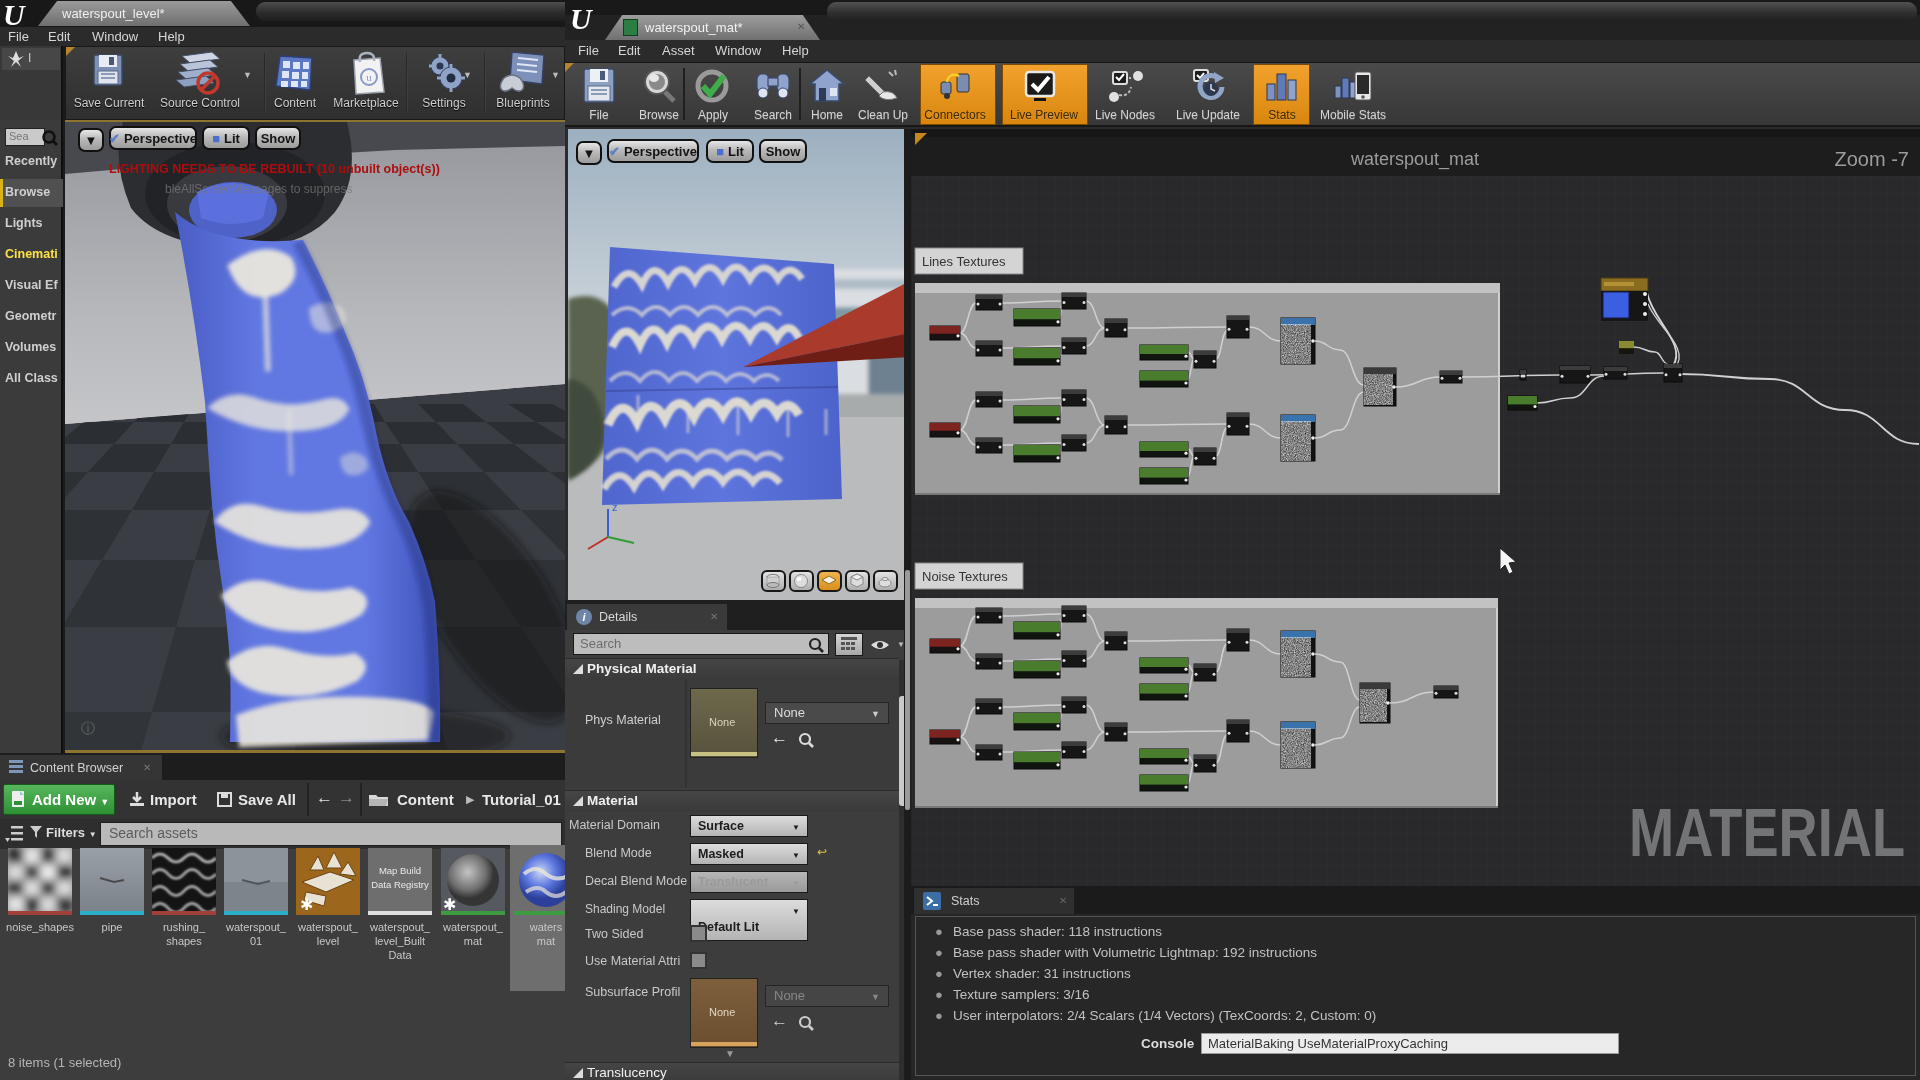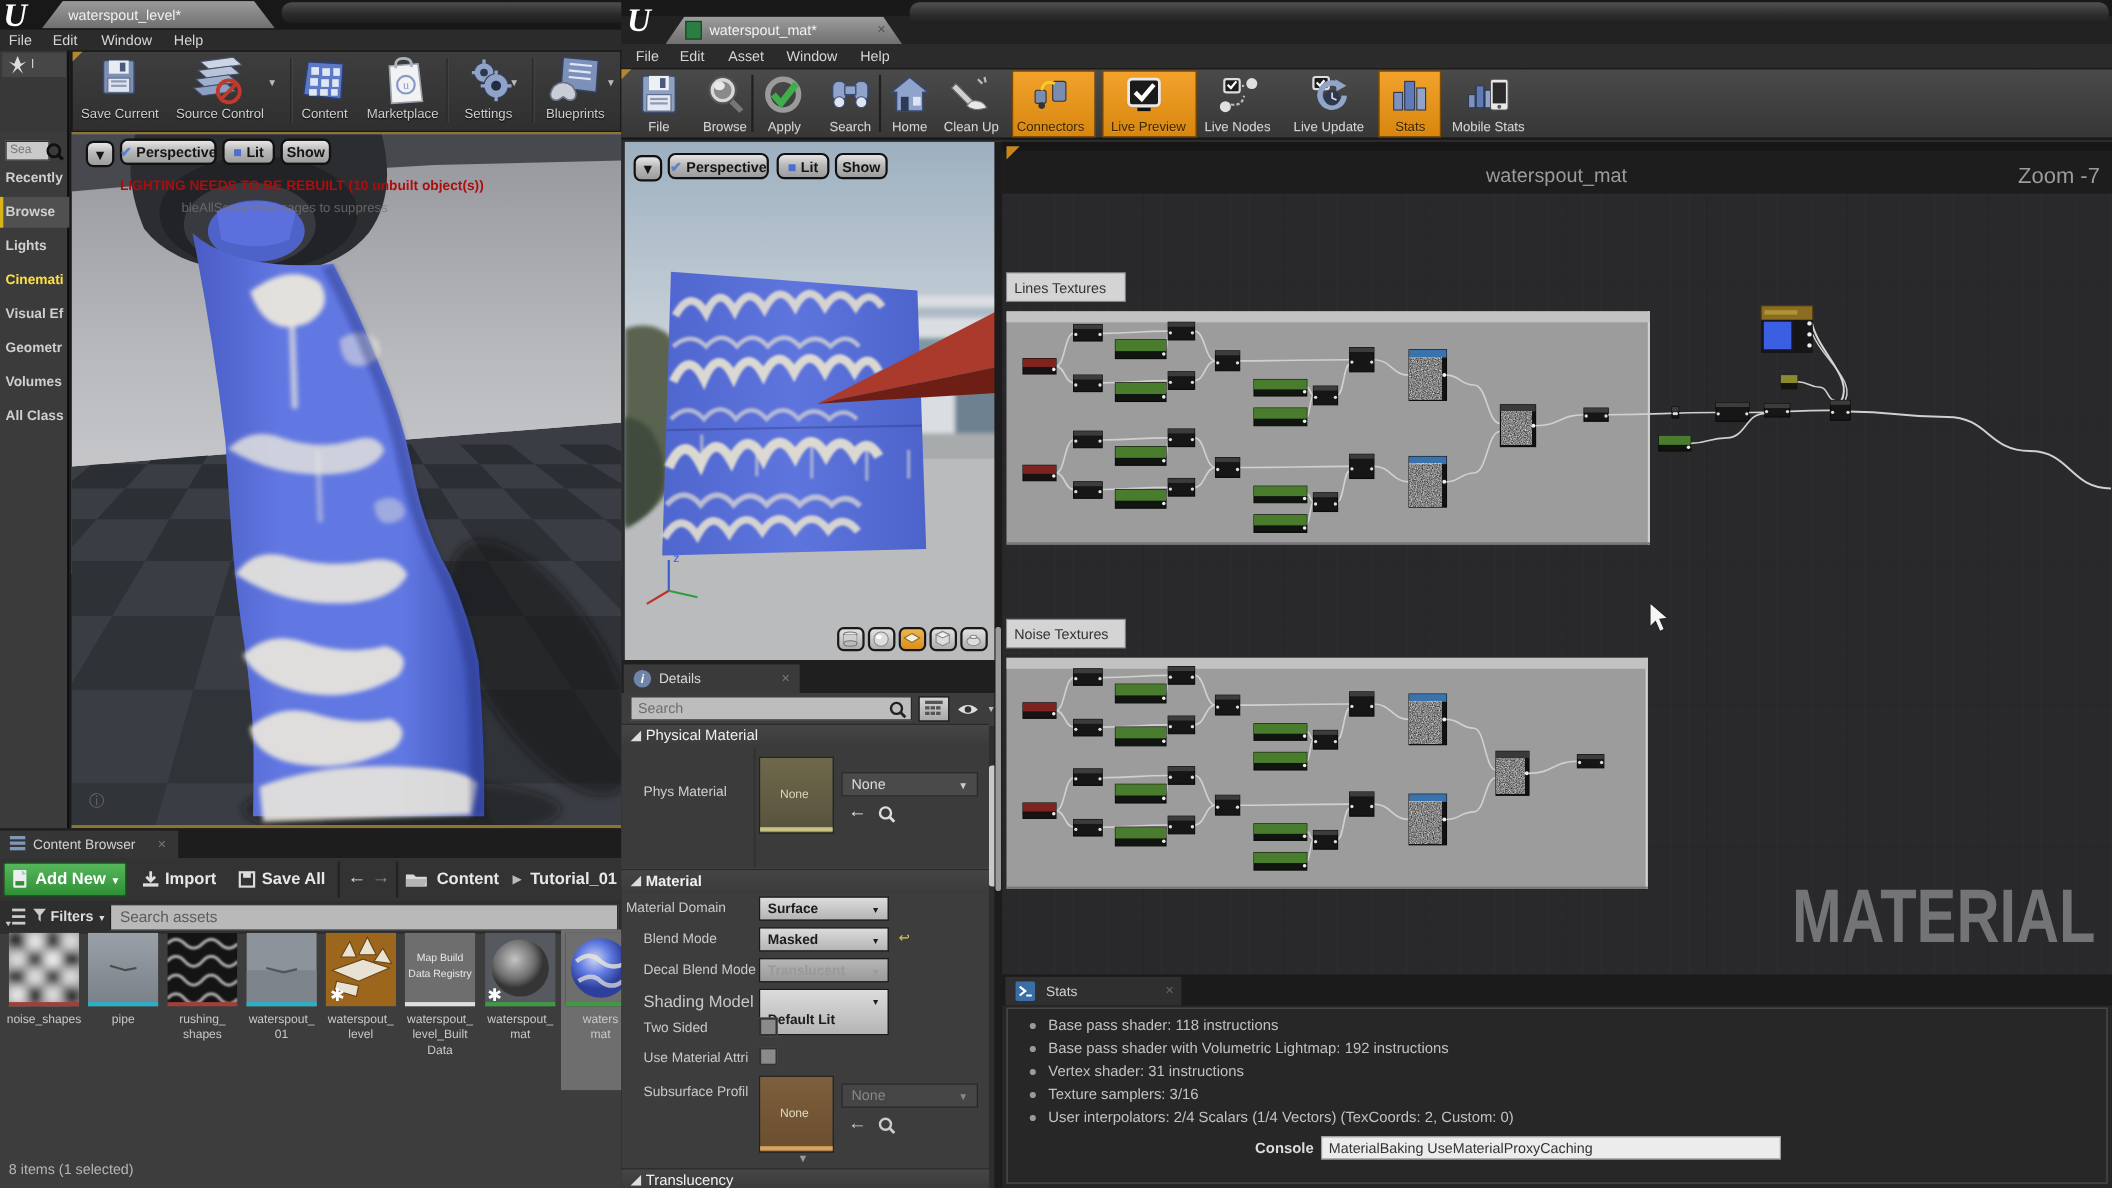--- a/index.html
+++ b/index.html
@@ -641,21 +641,21 @@
         <path d="M1 8 q9 -8 18 0 q-9 8 -18 0" fill="#ddd"></path>
         <circle cx="10" cy="8" r="3" fill="#333"></circle>
       </svg>
 <div class="txt" style="left:332px;top:40px;color:#bbb;font-size:8px">▼</div>
 <div class="abs" style="left:334px;top:60px;width:8px;height:420px;background:#2e2e2e"></div>
 <div class="abs" style="left:334px;top:96px;width:8px;height:110px;background:#c9c9c9;border-radius:3px"></div>
 <div class="abs" style="left:0;top:58px;width:334px;height:22px;background:linear-gradient(#454545,#3a3a3a);border-top:1px solid #2a2a2a"></div>
       <svg class="abs" style="left:8px;top:64px" width="10" height="10">
         <polygon points="0,10 10,10 10,0" fill="#ddd"></polygon>
       </svg>
-      <div class="txt" style="left:22px;top:61px;color:#f0f0f0;font-size:13.5px;font-weight:normal">Physical Material</div>
+      <div class="txt" style="left:22px;top:61px;color:#f0f0f0;font-size:13.5px;font-weight:bold">Physical Material</div>
 <div class="abs" style="left:0;top:80px;width:334px;height:108px;background:#3b3b3b"></div>
 <div class="abs" style="left:120px;top:80px;width:2px;height:108px;background:#333"></div>
 <div class="txt" style="left:20px;top:113px;color:#cfcfcf;font-size:12.5px">Phys Material</div>
 <div class="abs" style="left:125px;top:88px;width:68px;height:70px;background:linear-gradient(#6e684c,#57523c);border:1px solid #222"></div>
 <div class="txt" style="left:144px;top:116px;color:#d9d5bc;font-size:11px">None</div>
 <div class="abs" style="left:126px;top:152px;width:66px;height:4px;background:#c8c184"></div>
 <div class="abs" style="left:200px;top:102px;width:124px;height:22px;background:#4a4a4a;border:1px solid #252525;color:#ddd;font-size:13px;padding:2px 8px">None<span style="position:absolute;right:8px;top:6px;font-size:9px;color:#ccc">▼</span></div>
 <div class="txt" style="left:206px;top:128px;color:#e8e8e8;font-size:17px;font-weight:bold">←</div>
 <svg class="abs" style="left:232px;top:131px" width="18" height="18">
         <circle cx="8" cy="8" r="5" fill="none" stroke="#ddd" stroke-width="2.2"></circle>
@@ -666,21 +666,21 @@
         <polygon points="0,10 10,10 10,0" fill="#ddd"></polygon>
       </svg>
       <div class="txt" style="left:22px;top:193px;color:#f0f0f0;font-size:13.5px;font-weight:bold">Material</div>
 <div class="txt" style="left:4px;top:218px;color:#c9c9c9;font-size:12.5px">Material Domain</div>
 <div class="abs" style="left:125px;top:215px;width:118px;height:22px;background:linear-gradient(#dcdcdc,#b4b4b4);border:1px solid #1a1a1a;color:#1c1c1c;font-size:12.5px;font-weight:bold;padding:3px 7px">Surface<span style="position:absolute;right:7px;top:7px;font-size:8px">▼</span></div>
 <div class="txt" style="left:20px;top:246px;color:#c9c9c9;font-size:12.5px">Blend Mode</div>
 <div class="abs" style="left:125px;top:243px;width:118px;height:22px;background:linear-gradient(#dcdcdc,#b4b4b4);border:1px solid #1a1a1a;color:#1c1c1c;font-size:12.5px;font-weight:bold;padding:3px 7px">Masked<span style="position:absolute;right:7px;top:7px;font-size:8px">▼</span></div>
 <div class="txt" style="left:252px;top:245px;color:#d8c24a;font-size:12px">↩</div>
 <div class="txt" style="left:20px;top:274px;color:#c9c9c9;font-size:12.5px">Decal Blend Mode</div>
 <div class="abs" style="left:125px;top:271px;width:118px;height:22px;background:linear-gradient(#b6b6b6,#9a9a9a);border:1px solid #1a1a1a;color:#9a9a9a;font-size:12.5px;font-weight:bold;padding:3px 7px">Translucent<span style="position:absolute;right:7px;top:7px;font-size:8px">▼</span></div>
-<div class="txt" style="left:20px;top:302px;color:#c9c9c9;font-size:15px">Shading Model</div>
+<div class="txt" style="left:20px;top:302px;color:#c9c9c9;font-size:12px">Shading Model</div>
 <div class="abs" style="left:125px;top:299px;width:118px;height:32px;background:linear-gradient(#dcdcdc,#b4b4b4);border:1px solid #1a1a1a;color:#1c1c1c;font-size:12.5px;font-weight:bold;padding:20px 7px">Default Lit<span style="position:absolute;right:7px;top:7px;font-size:8px">▼</span></div>
 <div class="txt" style="left:20px;top:327px;color:#c9c9c9;font-size:12.5px">Two Sided</div>
 <div class="abs" style="left:125px;top:325px;width:17px;height:17px;background:#8a8a8a;border:2px solid #333"></div>
 <div class="txt" style="left:20px;top:354px;color:#c9c9c9;font-size:12.5px">Use Material Attri</div>
 <div class="abs" style="left:125px;top:352px;width:17px;height:17px;background:#8a8a8a;border:2px solid #333"></div>
 <div class="txt" style="left:20px;top:385px;color:#c9c9c9;font-size:12.5px">Subsurface Profil</div>
 <div class="abs" style="left:125px;top:378px;width:68px;height:70px;background:linear-gradient(#7d5f3c,#6a4e2e);border:1px solid #222"></div>
 <div class="txt" style="left:144px;top:406px;color:#e3d6c0;font-size:11px">None</div>
 <div class="abs" style="left:126px;top:442px;width:66px;height:4px;background:#d8a35c"></div>
 <div class="abs" style="left:200px;top:385px;width:124px;height:22px;background:#454545;border:1px solid #252525;color:#888;font-size:13px;padding:2px 8px">None<span style="position:absolute;right:8px;top:6px;font-size:9px;color:#888">▼</span></div>

